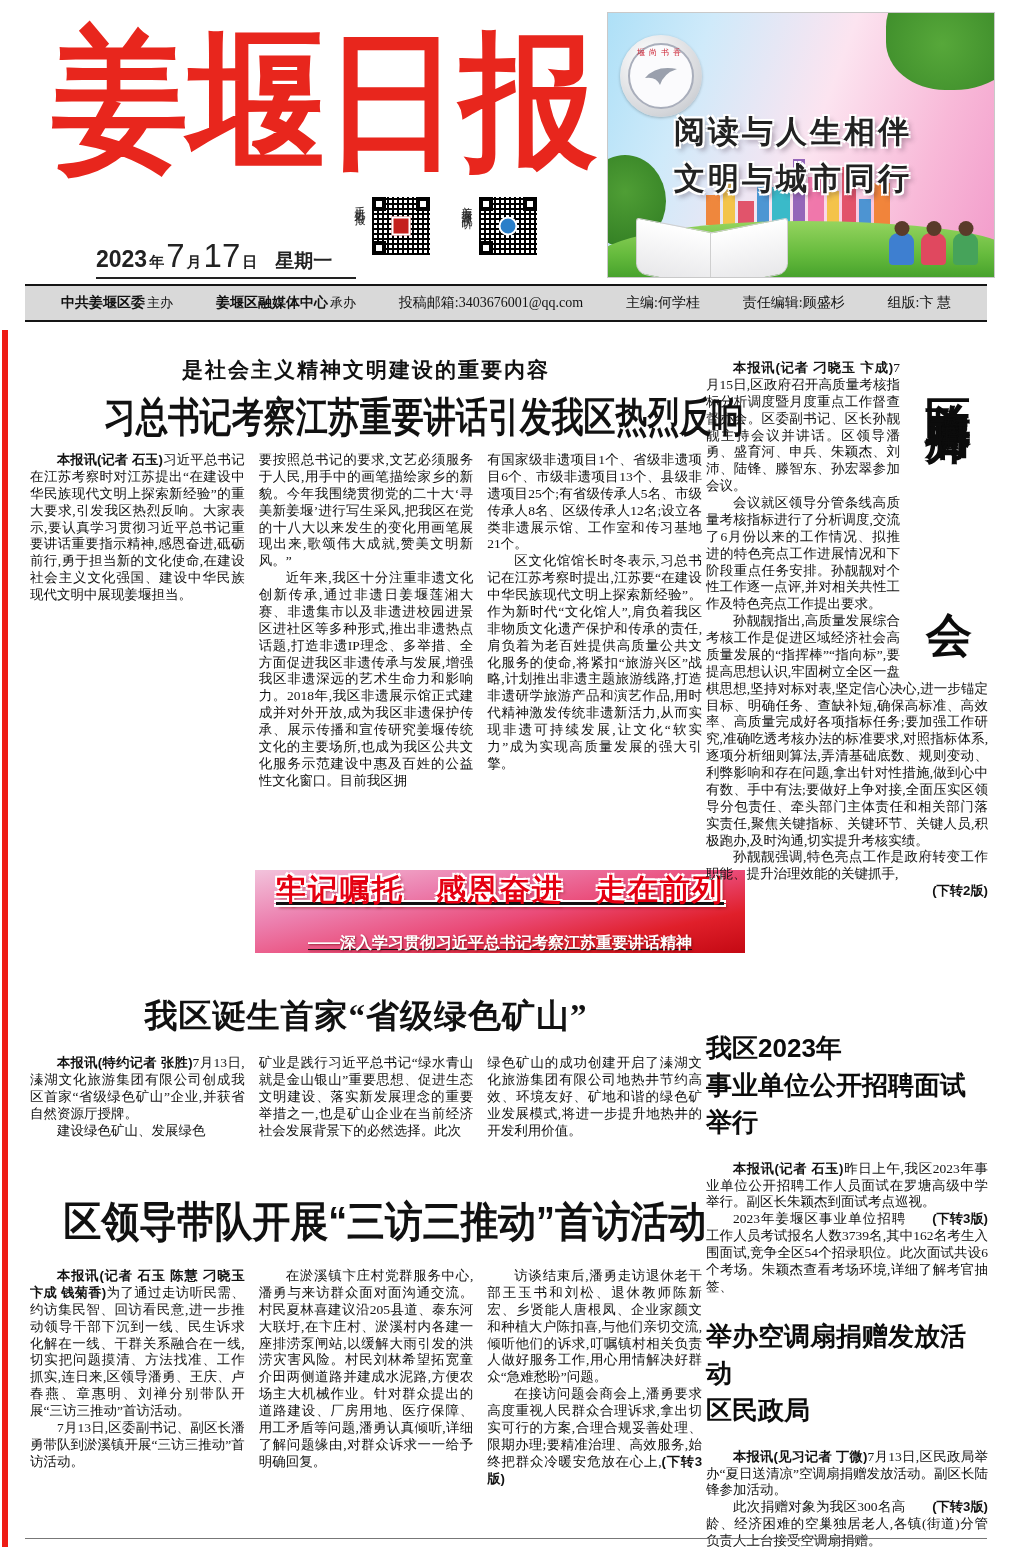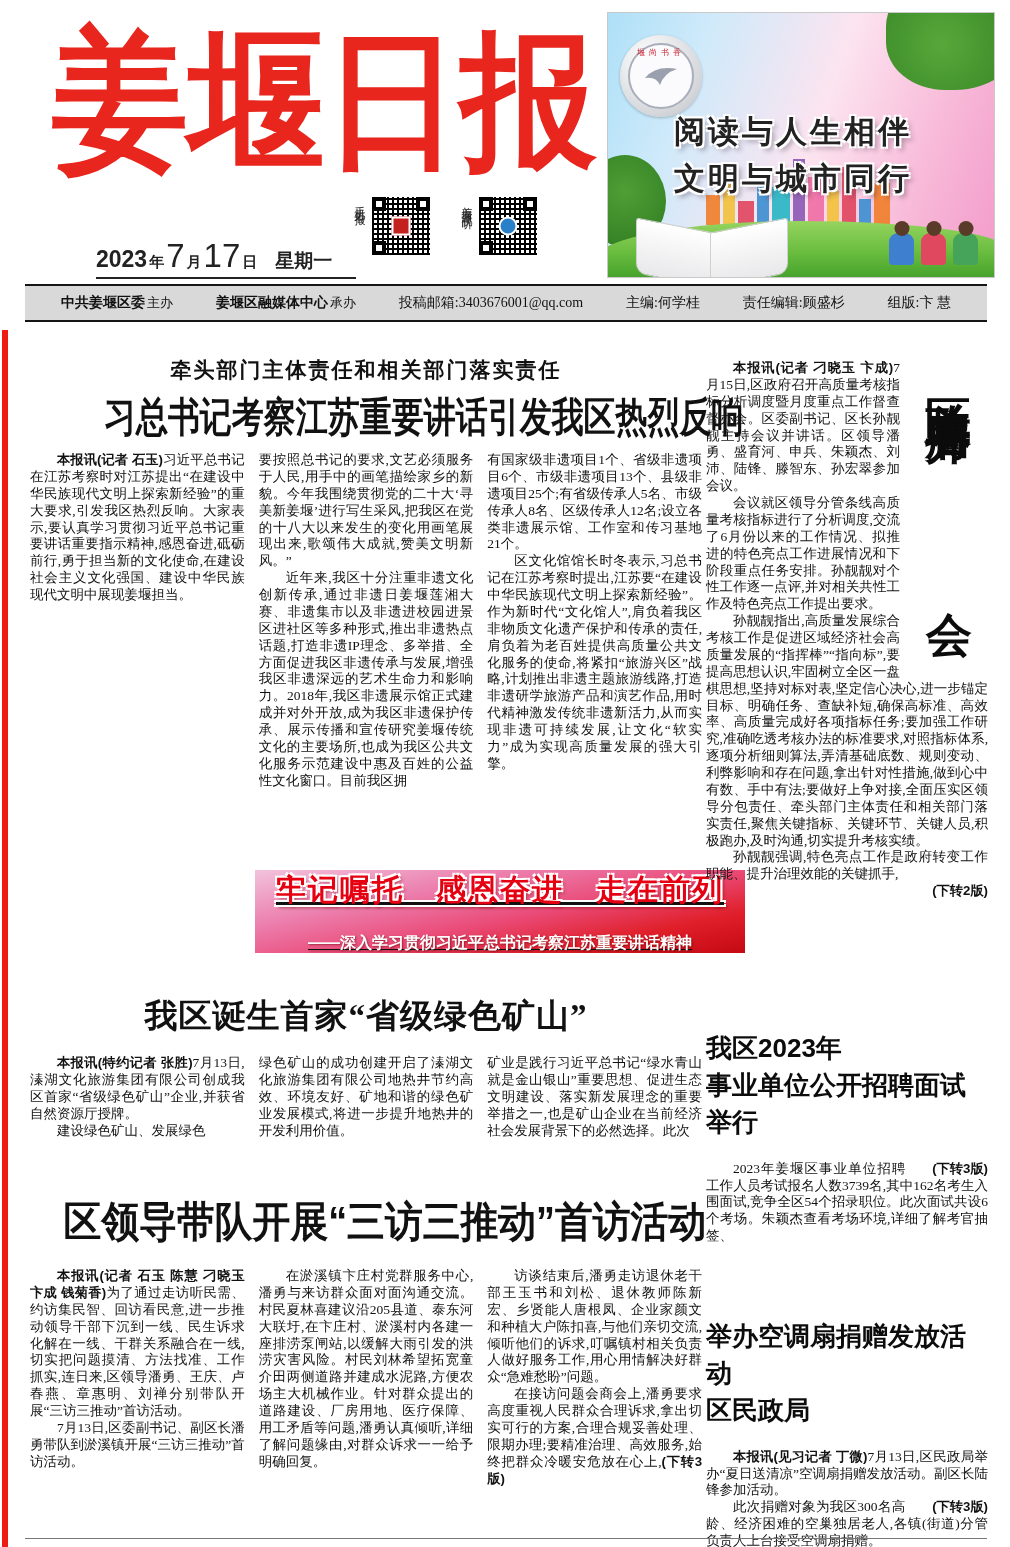--- a/index.html
+++ b/index.html
@@ -226,21 +226,21 @@
     </span>
     <span class="info-item">投稿邮箱:3403676001@qq.com</span>
     <span class="info-item">主编:何学桂</span>
     <span class="info-item">责任编辑:顾盛杉</span>
     <span class="info-item">组版:卞 慧</span>
   </div>
 
   <div class="red-strip"></div>
 
   <section class="main-story">
-    <div class="kicker">牵头部门主体责任和相关部门落实责任</div>
+    <div class="kicker">是社会主义精神文明建设的重要内容</div>
     <h1 class="headline-main" style="margin:6px 0 0">习总书记考察江苏重要讲话引发我区热烈反响</h1>
     <div class="cols main-cols">
       <div class="col">
           <p class="para"><b>本报讯(记者 石玉)</b>习近平总书记在江苏考察时对江苏提出“在建设中华民族现代文明上探索新经验”的重大要求,引发我区热烈反响。大家表示,要认真学习贯彻习近平总书记重要讲话重要指示精神,感恩奋进,砥砺前行,勇于担当新的文化使命,在建设社会主义文化强国、建设中华民族现代文明中展现姜堰担当。</p>
         </div>
       <div class="col short">
           <p class="para noindent">要按照总书记的要求,文艺必须服务于人民,用手中的画笔描绘家乡的新貌。今年我围绕贯彻党的二十大‘寻美新姜堰’进行写生采风,把我区在党的十八大以来发生的变化用画笔展现出来,歌颂伟大成就,赞美文明新风。”</p>
           <p class="para">近年来,我区十分注重非遗文化创新传承,通过非遗日姜堰莲湘大赛、非遗集市以及非遗进校园进景区进社区等多种形式,推出非遗热点话题,打造非遗IP理念、多举措、全方面促进我区非遗传承与发展,增强我区非遗深远的艺术生命力和影响力。2018年,我区非遗展示馆正式建成并对外开放,成为我区非遗保护传承、展示传播和宣传研究姜堰传统文化的主要场所,也成为我区公共文化服务示范建设中惠及百姓的公益性文化窗口。目前我区拥</p>
         </div>
       <div class="col short">
@@ -269,24 +269,24 @@
   </aside>
 
   <section class="green-story">
     <h2 class="headline-green" style="margin:0">我区诞生首家“省级绿色矿山”</h2>
     <div class="cols">
       <div class="col">
           <p class="para"><b>本报讯(特约记者 张胜)</b>7月13日,溱湖文化旅游集团有限公司创成我区首家“省级绿色矿山”企业,并获省自然资源厅授牌。</p>
           <p class="para">建设绿色矿山、发展绿色</p>
         </div>
       <div class="col">
+          <p class="para noindent">矿业是践行习近平总书记“绿水青山就是金山银山”重要思想、促进生态文明建设、落实新发展理念的重要举措之一,也是矿山企业在当前经济社会发展背景下的必然选择。此次</p>
+        </div>
+      <div class="col">
           <p class="para noindent">绿色矿山的成功创建开启了溱湖文化旅游集团有限公司地热井节约高效、环境友好、矿地和谐的绿色矿业发展模式,将进一步提升地热井的开发利用价值。</p>
-        </div>
-      <div class="col">
-          <p class="para noindent">矿业是践行习近平总书记“绿水青山就是金山银山”重要思想、促进生态文明建设、落实新发展理念的重要举措之一,也是矿山企业在当前经济社会发展背景下的必然选择。此次</p>
         </div>
     </div>
   </section>
 
   <section class="visits-story">
     <h2 class="headline-visits" style="margin:0">区领导带队开展“三访三推动”首访活动</h2>
     <div class="cols">
       <div class="col">
           <p class="para"><b>本报讯(记者 石玉 陈慧 刁晓玉 卞成 钱菊香)</b>为了通过走访听民需、约访集民智、回访看民意,进一步推动领导干部下沉到一线、民生诉求化解在一线、干群关系融合在一线,切实把问题摸清、方法找准、工作抓实,连日来,区领导潘勇、王庆、卢春燕、章惠明、刘禅分别带队开展“三访三推动”首访活动。</p>
           <p class="para">7月13日,区委副书记、副区长潘勇带队到淤溪镇开展“三访三推动”首访活动。</p>
@@ -300,20 +300,21 @@
         </div>
     </div>
   </section>
 
   <aside class="side-story recruit-story">
     <h3 class="headline-side" style="margin:0">
       <div>我区2023年</div>
       <div>事业单位公开招聘面试举行</div>
     </h3>
     <div class="paras">
+        <p class="para"><b>本报讯(记者 石玉)</b>昨日上午,我区2023年事业单位公开招聘工作人员面试在罗塘高级中学举行。副区长朱颖杰到面试考点巡视。</p>
         <p class="para"><b class="cont-float">(下转3版)</b>2023年姜堰区事业单位招聘工作人员考试报名人数3739名,其中162名考生入围面试,竞争全区54个招录职位。此次面试共设6个考场。朱颖杰查看考场环境,详细了解考官抽签、</p>
       </div>
   </aside>
 
   <aside class="side-story donation-story">
     <h3 class="headline-side" style="margin:0">
       <div>举办空调扇捐赠发放活动</div>
       <div>区民政局</div>
     </h3>
     <div class="paras">

